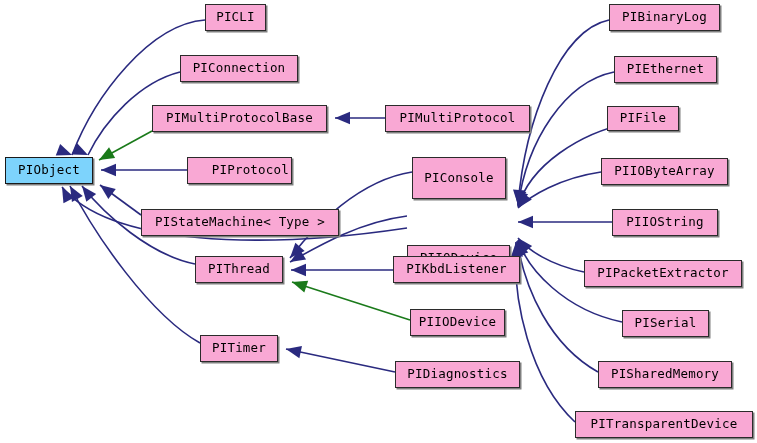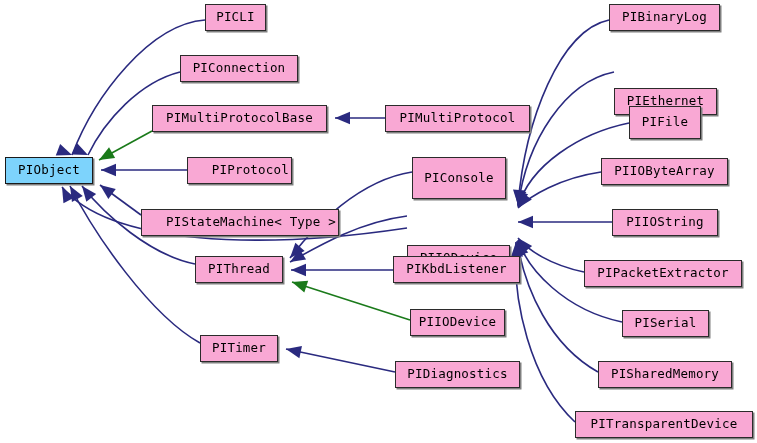--- a/index.html
+++ b/index.html
@@ -111,21 +111,21 @@
       </div>
       <div class="node" style="left: 152px; top: 105px; width: 175px; height: 27px;">
         <span class="node-label">PIMultiProtocolBase</span>
       </div>
       <div class="node" style="left: 385px; top: 105px; width: 145px; height: 27px;">
         <span class="node-label">PIMultiProtocol</span>
       </div>
       <div class="node" style="left: 187px; top: 157px; width: 105px; height: 27px; justify-content: flex-end;">
         <span class="node-label">PIProtocol</span>
       </div>
-      <div class="node" style="left: 141px; top: 209px; width: 198px; height: 27px; justify-content: flex-end;">
+      <div class="node" style="left: 141px; top: 209px; width: 198px; height: 27px;">
         <span class="node-label">PIStateMachine&lt; Type &gt;</span>
       </div>
       <div class="node" style="left: 195px; top: 256px; width: 88px; height: 27px;">
         <span class="node-label">PIThread</span>
       </div>
       <div class="node" style="left: 200px; top: 335px; width: 78px; height: 27px;">
         <span class="node-label">PITimer</span>
       </div>
       <div class="node" style="left: 412px; top: 157px; width: 94px; height: 42px;">
         <span class="node-label">PIConsole</span>
@@ -138,24 +138,24 @@
       </div>
       <div class="node" style="left: 410px; top: 309px; width: 95px; height: 27px;">
         <span class="node-label">PIIODevice</span>
       </div>
       <div class="node" style="left: 395px; top: 361px; width: 125px; height: 27px;">
         <span class="node-label">PIDiagnostics</span>
       </div>
       <div class="node" style="left: 609px; top: 4px; width: 111px; height: 27px;">
         <span class="node-label">PIBinaryLog</span>
       </div>
-      <div class="node" style="left: 614px; top: 56px; width: 103px; height: 27px; margin-top: 32px;">
+      <div class="node" style="left: 614px; top: 56px; width: 103px; height: 27px;">
         <span class="node-label">PIEthernet</span>
       </div>
-      <div class="node" style="left: 629px; top: 106px; width: 72px; height: 33px;">
+      <div class="node" style="left: 607px; top: 106px; width: 72px; height: 25px;">
         <span class="node-label">PIFile</span>
       </div>
       <div class="node" style="left: 601px; top: 158px; width: 127px; height: 27px;">
         <span class="node-label">PIIOByteArray</span>
       </div>
       <div class="node" style="left: 612px; top: 209px; width: 106px; height: 27px;">
         <span class="node-label">PIIOString</span>
       </div>
       <div class="node" style="left: 584px; top: 260px; width: 158px; height: 27px;">
         <span class="node-label">PIPacketExtractor</span>

